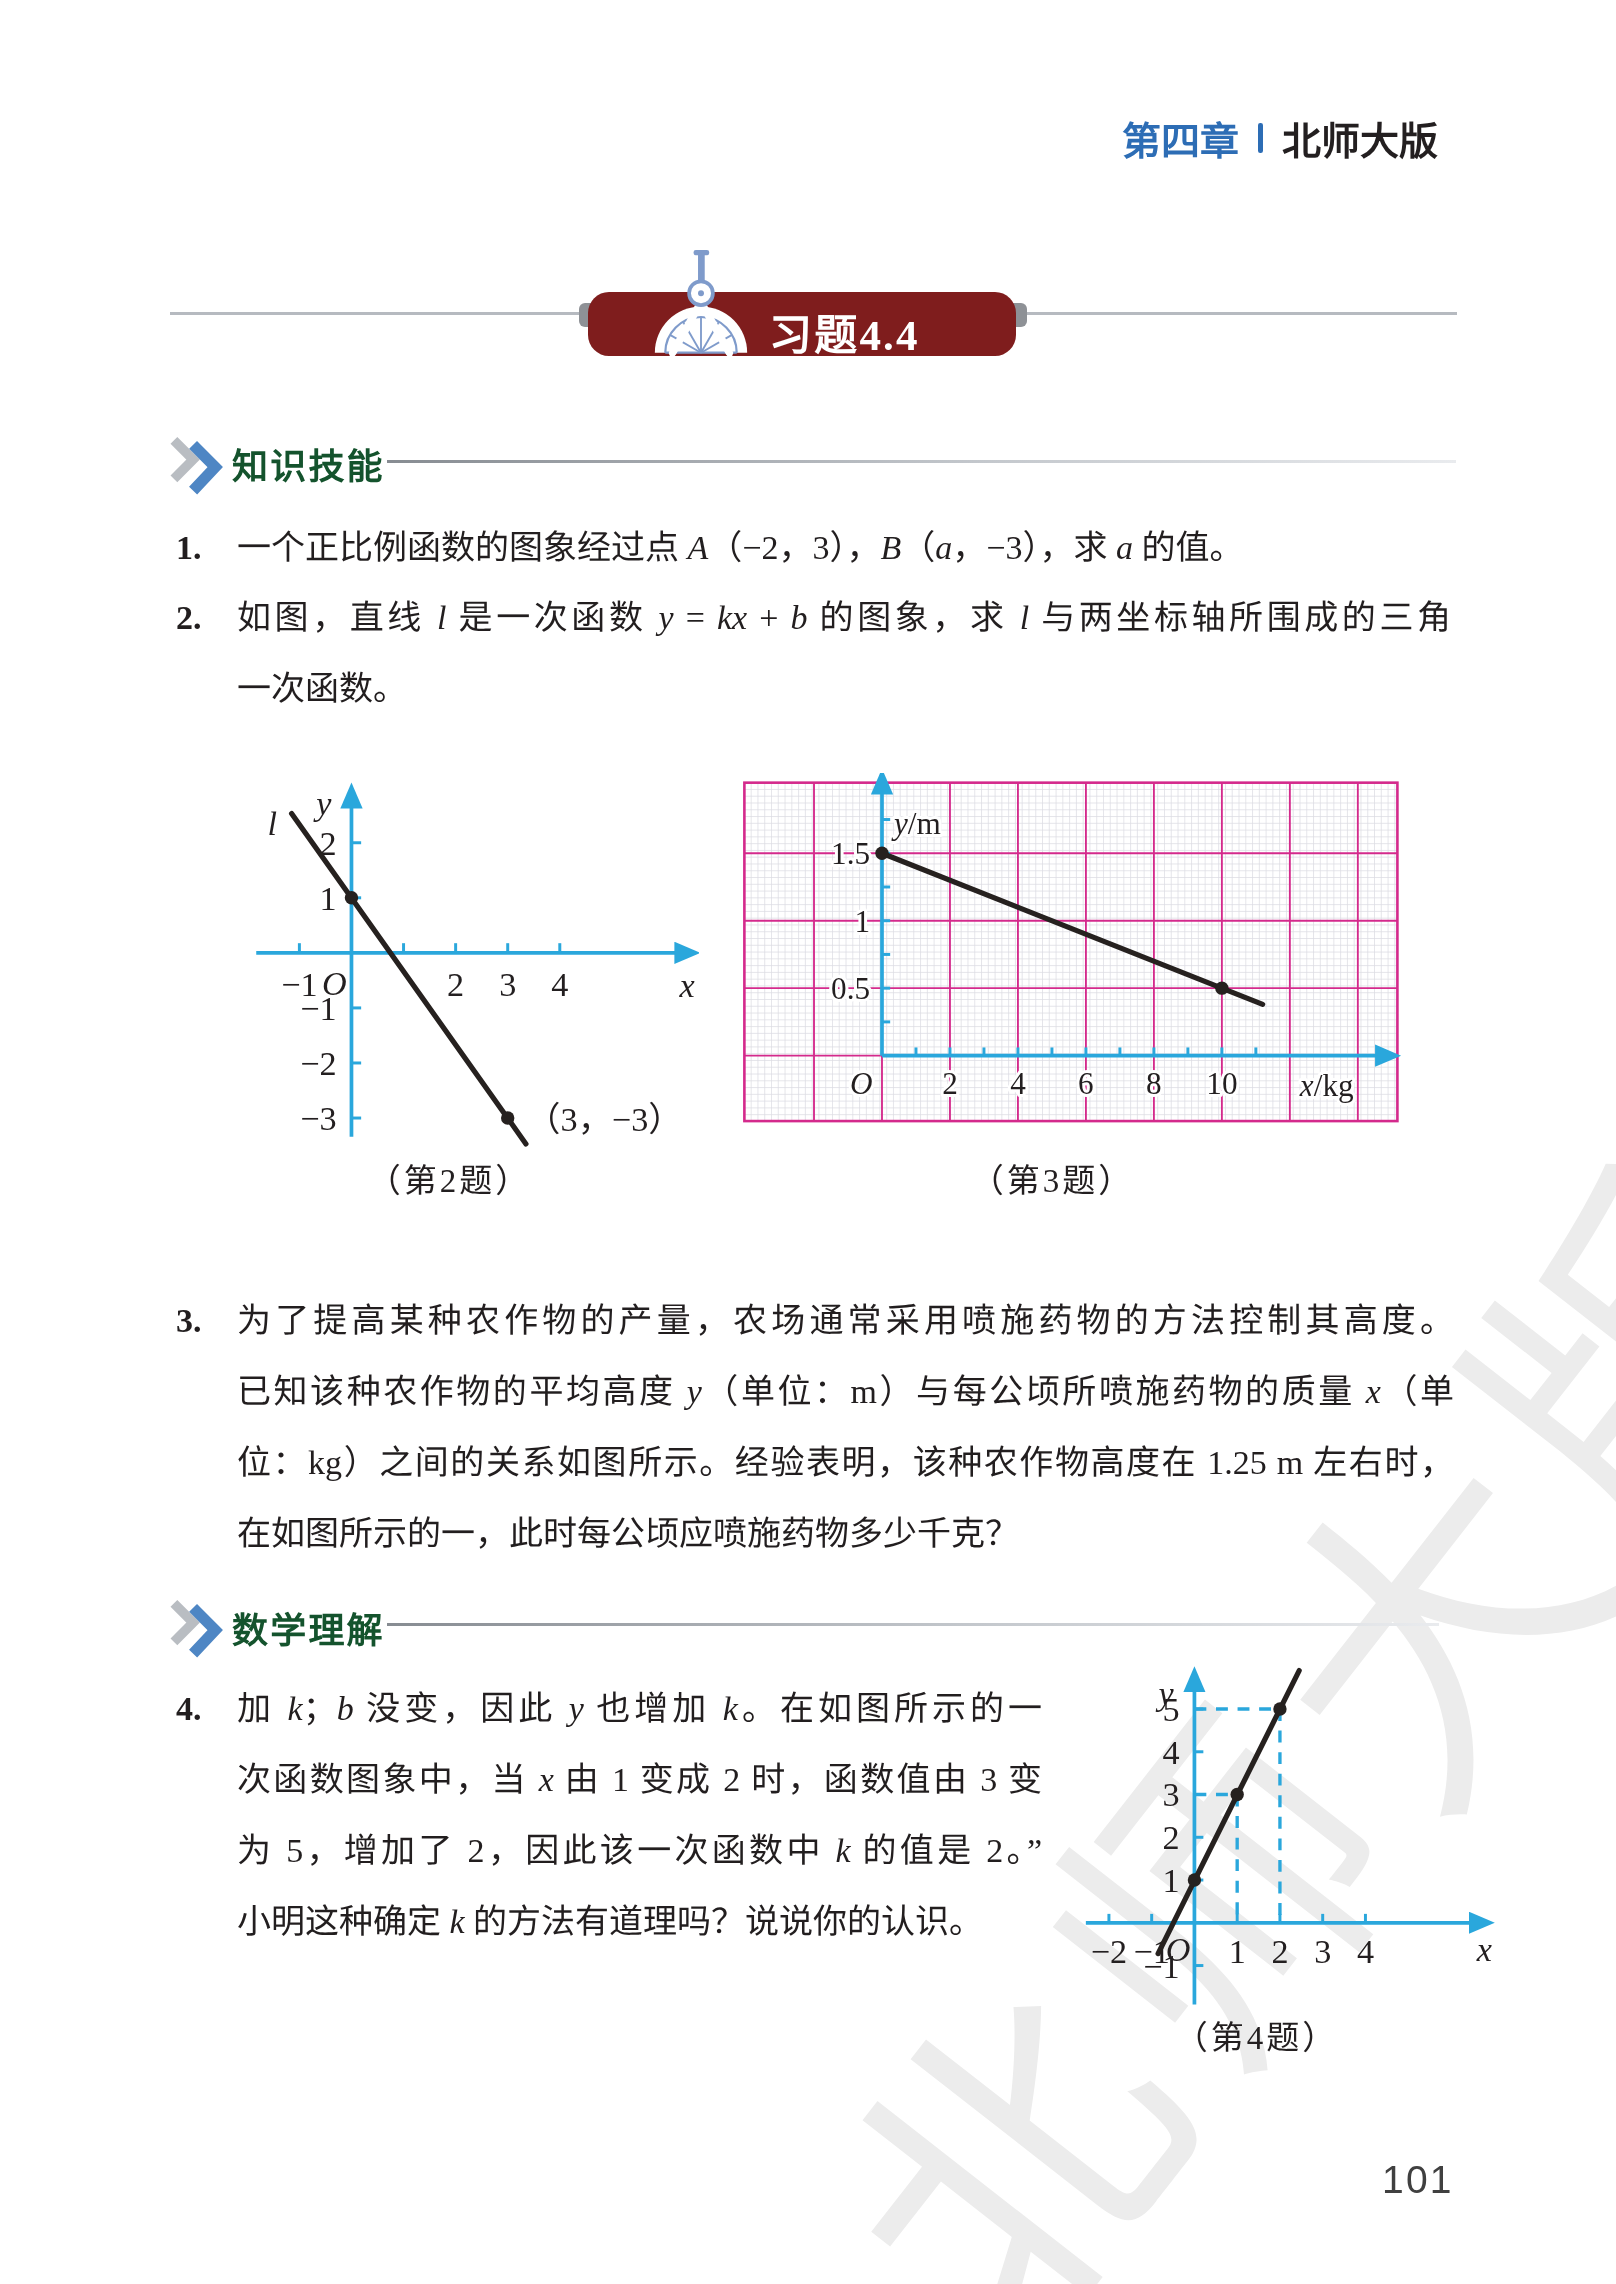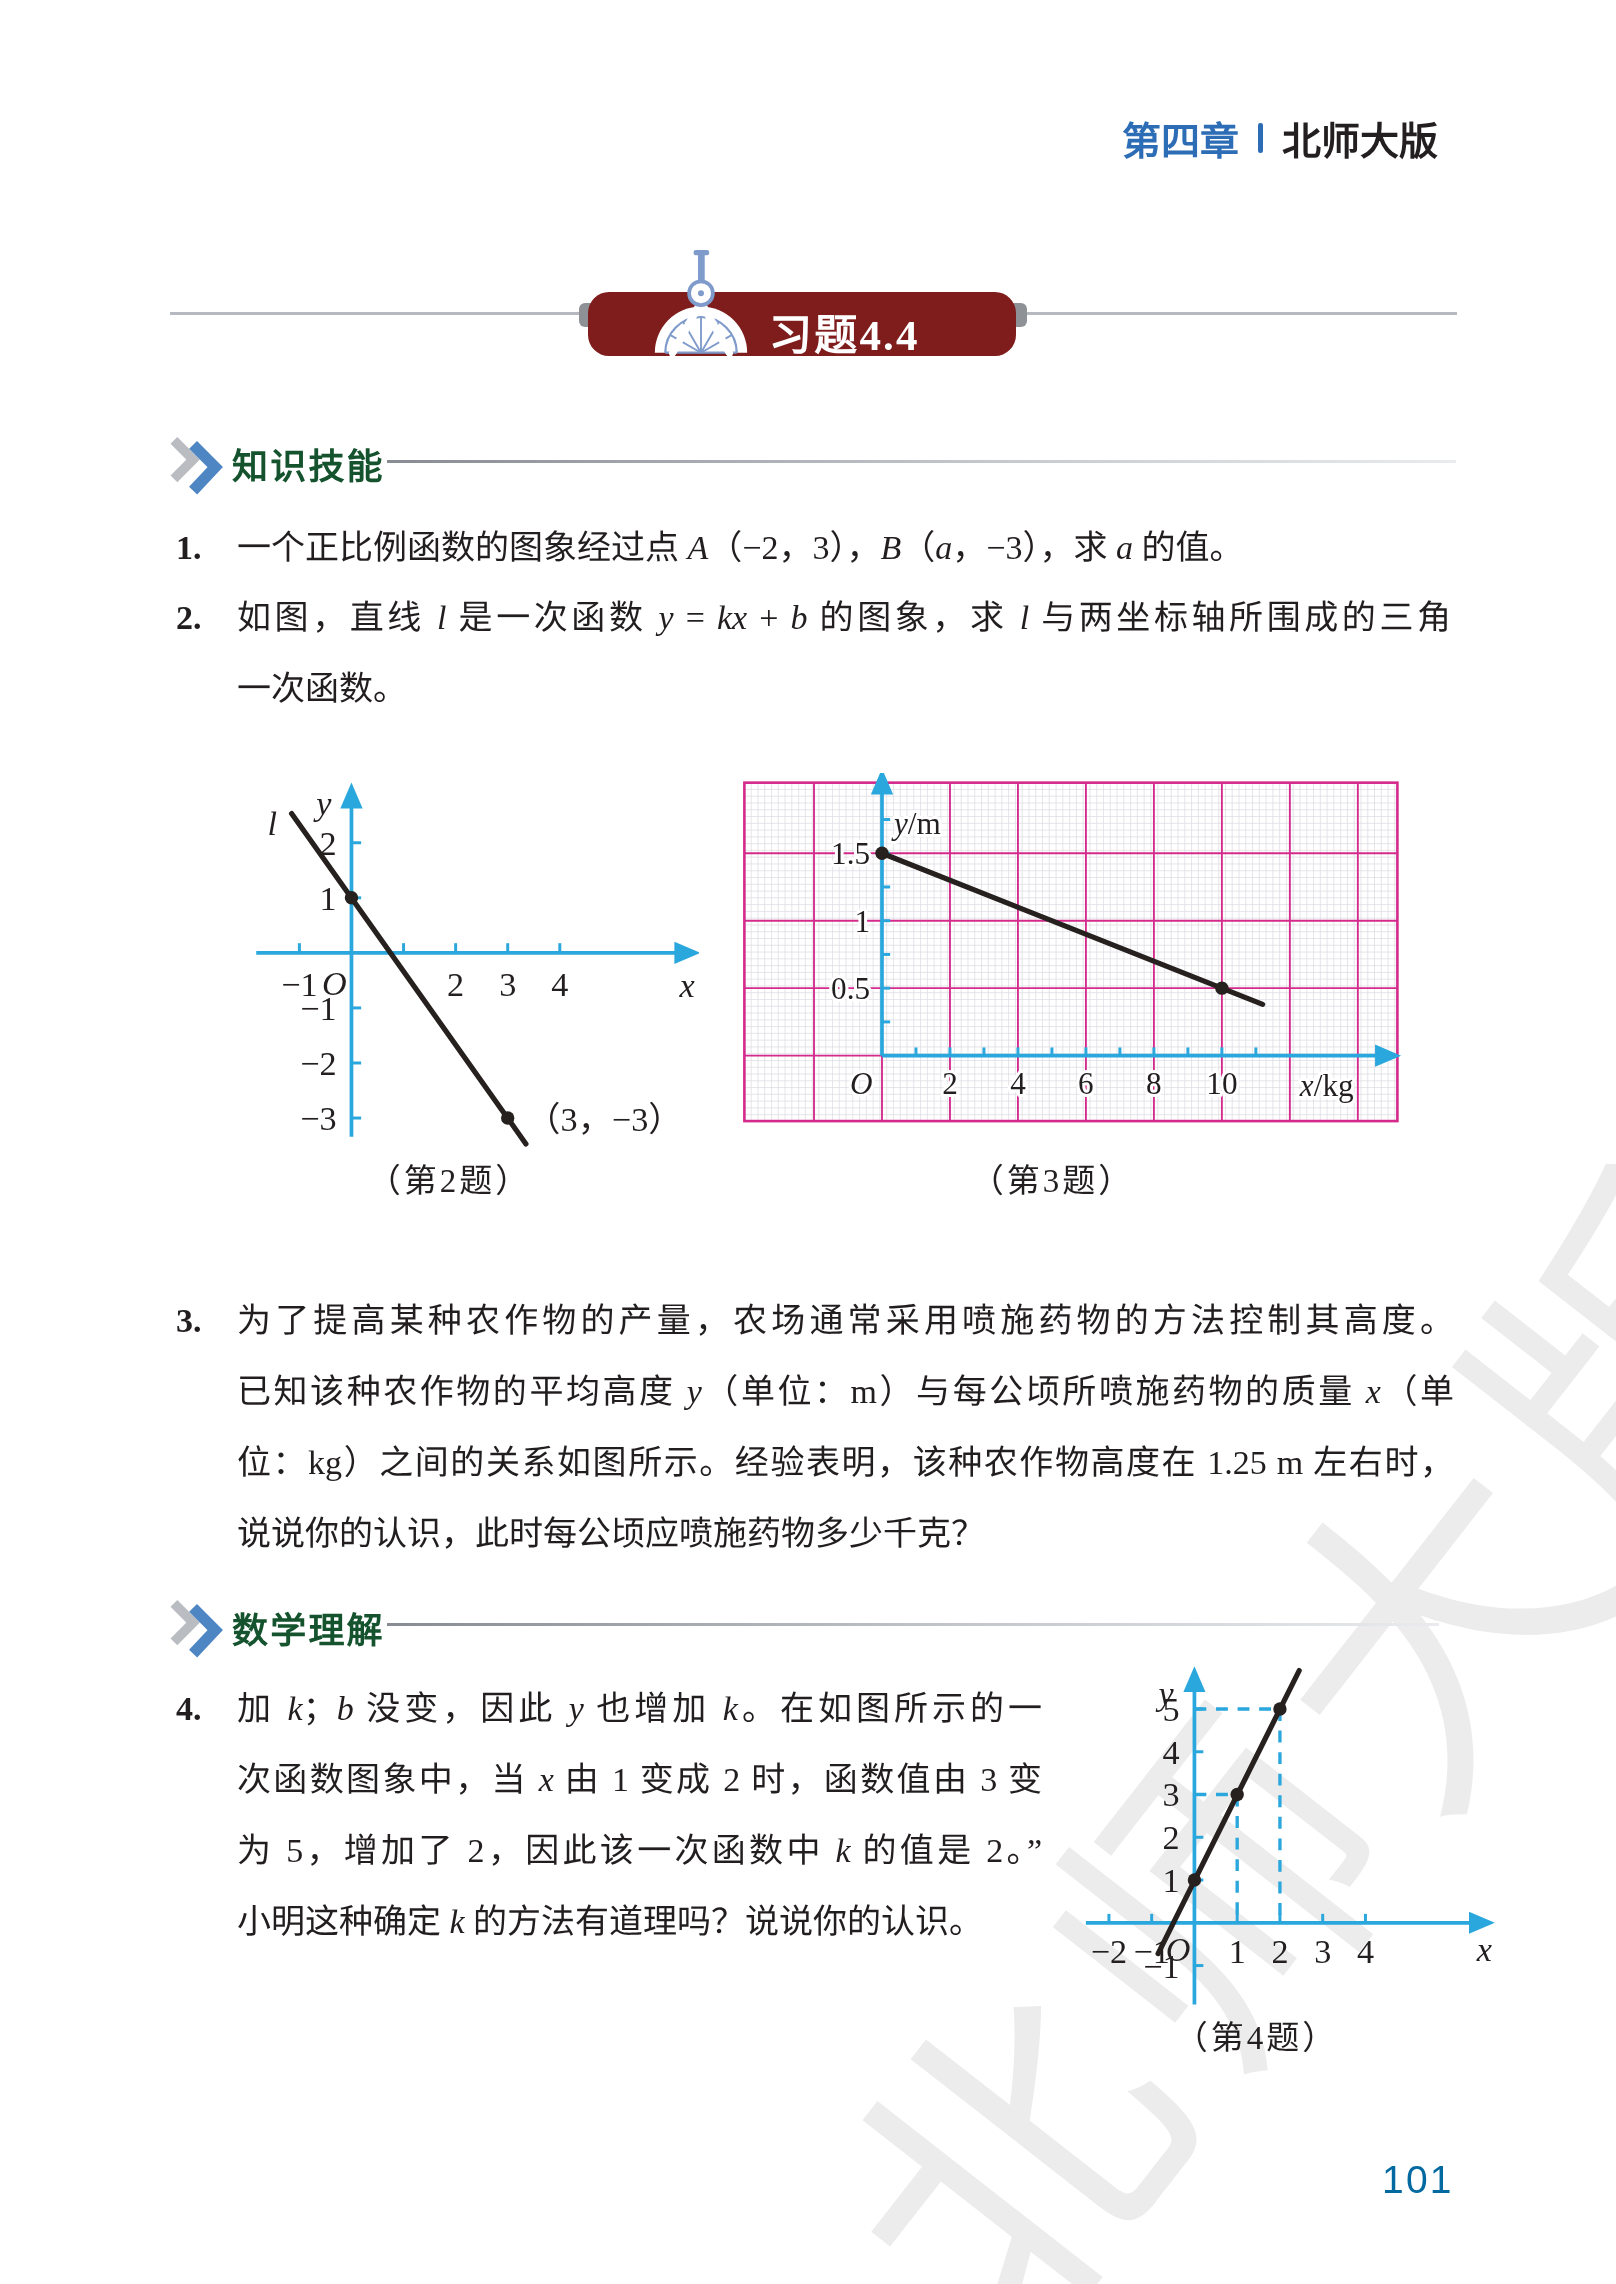--- a/index.html
+++ b/index.html
@@ -38,21 +38,21 @@
   .zh-math i{font-style:italic;}
   
   .figure-svg{position:absolute;}
   .fig-caption{position:absolute;width:297px;text-align:center;font-size:33px;letter-spacing:3px;color:#231f20;}
   svg text{font-family:"Liberation Serif","DejaVu Serif",serif;fill:#231f20;}
   svg text.var{font-style:italic;}
   svg tspan.var{font-style:italic;}
   svg text.halo{paint-order:stroke;stroke:#ffffff;stroke-width:8px;stroke-linejoin:round;}
   
   .page-number{position:absolute;left:1382px;top:2158px;font-size:39px;letter-spacing:2.2px;
-               font-family:"Liberation Sans","DejaVu Sans",sans-serif;color:#0369a1;}
+               font-family:"Liberation Sans","DejaVu Sans",sans-serif;color:#404040;}
 </style>
 </head>
 <body>
 
 <div id="page">
 
   <div class="watermark">北师大版</div>
 
   <div id="content">
 
@@ -345,21 +345,21 @@
         <text x="216" y="82" text-anchor="start" font-size="42" class="tick halo"><tspan class="var">y</tspan><tspan>/m</tspan></text>
         <text x="172" y="432" text-anchor="middle" font-size="42" class="var halo">O</text>
       </svg>
     <div class="fig-caption" style="left:904px;top:1154px;">（第3题）</div>
 
     <div class="pnum" style="top:1285px;">3.</div>
     <div class="plines" style="top:1285px;width:1223px;">
       <div class="pline zh-math full">为了提高某种农作物的产量，农场通常采用喷施药物的方法控制其高度。</div>
       <div class="pline zh-math full">已知该种农作物的平均高度 <i>y</i>（单位：m）与每公顷所喷施药物的质量 <i>x</i>（单</div>
       <div class="pline zh-math full">位：kg）之间的关系如图所示。经验表明，该种农作物高度在 1.25 m 左右时，</div>
-      <div class="pline zh-math">说说你的认识，此时每公顷应喷施药物多少千克？</div>
+      <div class="pline zh-math">在如图所示的一，此时每公顷应喷施药物多少千克？</div>
     </div>
 
     <svg class="sec-chevrons" style="left:168px;top:1599px;" width="62" height="62" viewBox="0 0 84 84">
       <polyline points="8,6 34,32 8,58" stroke="#b9bdc2" stroke-width="13" fill="none"></polyline>
       <polyline points="34,12 64,42 34,74" stroke="#4e86c4" stroke-width="15" fill="none"></polyline>
     </svg>
     <div class="sec-title" style="left:232px;top:1601px;">数学理解</div>
     <div class="sec-rule" style="left:387px;top:1623px;width:1052px;"></div>
 
     <div class="pnum" style="top:1673px;">4.</div>

